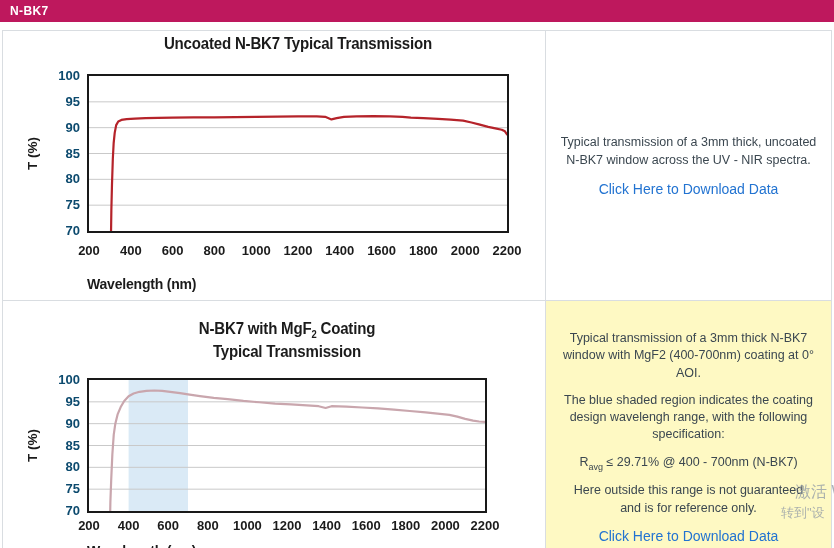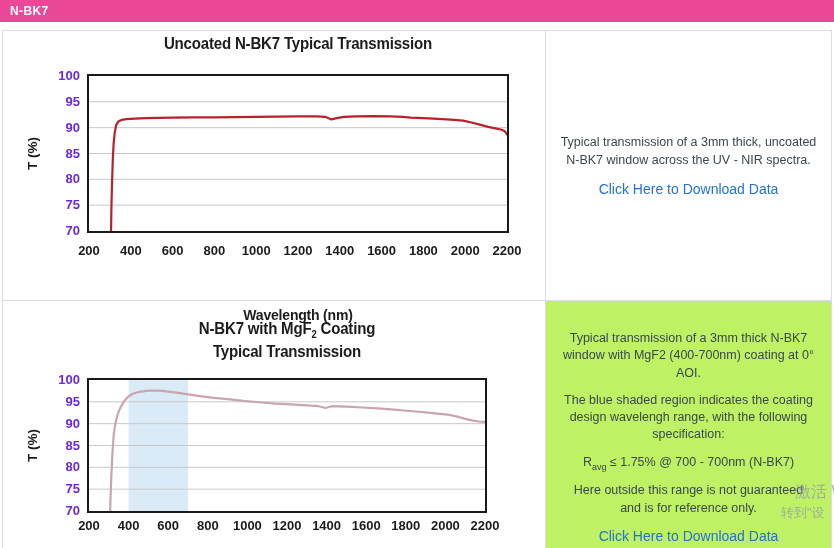--- a/index.html
+++ b/index.html
@@ -1,19 +1,19 @@
 <!DOCTYPE html>
 <html><head>
 <meta charset="utf-8">
 <style>
   html,body{margin:0;padding:0;background:#fff;}
   .page{position:relative;width:834px;height:548px;overflow:hidden;background:#fff;
         font-family:"Liberation Sans",sans-serif;}
   
-  .header-bar{position:absolute;left:0;top:0;width:834px;height:22px;background:#ec4899;}
+  .header-bar{position:absolute;left:0;top:0;width:834px;height:22px;background:#be185d;}
   .header-title{position:absolute;left:10px;top:0;line-height:22px;color:#ffffff;
         font-weight:bold;font-size:12px;letter-spacing:.4px;}
   
   .content-border{position:absolute;left:2px;top:30px;width:828px;height:517px;
         border:1px solid #d9dde1;border-bottom:none;pointer-events:none;}
   .v-divider{position:absolute;left:545px;top:31px;width:1px;height:517px;background:#d9dde1;}
   .h-divider{position:absolute;left:3px;top:300px;width:828px;height:1px;background:#d9dde1;}
   
   .chart-title{position:absolute;text-align:center;font-weight:bold;color:#1b1b1b;
         font-size:16px;letter-spacing:-.2px;transform:scaleX(.94);}
@@ -21,39 +21,39 @@
   .t2{left:77px;top:320px;width:420px;line-height:17px;}
   .tsub{font-size:10px;vertical-align:-4px;font-weight:bold;}
   
   .plot{position:absolute;border:2px solid #191919;background:#fff;}
   #plot1{left:87px;top:74px;width:418px;height:155px;}
   #plot2{left:87px;top:378px;width:396px;height:131px;}
   .yticks{position:absolute;width:36px;}
   #yticks1{left:44px;top:76px;height:155px;}
   #yticks2{left:44px;top:380px;height:131px;}
   .yticks span{position:absolute;right:0;width:36px;text-align:right;font-size:13px;
-        font-weight:bold;color:#6d28d9;line-height:16px;}
+        font-weight:bold;color:#0c4a6e;line-height:16px;}
   .xticks{position:absolute;height:16px;padding-left:8px;}
   #xticks1{left:89px;top:243px;width:418px;}
   #xticks2{left:89px;top:518px;width:396px;}
   .xticks span{position:absolute;width:40px;text-align:center;font-size:13px;
         font-weight:bold;color:#1b1b1b;}
   .ylab{position:absolute;width:20px;display:flex;align-items:center;justify-content:center;}
   .y1lab{left:22px;top:74px;height:159px;}
   .y2lab{left:22px;top:378px;height:135px;}
   .ylab-text{transform:rotate(-90deg);white-space:nowrap;font-weight:bold;font-size:13.5px;color:#1b1b1b;}
-  .xlab{position:absolute;text-align:center;font-weight:bold;font-size:14px;color:#1b1b1b;letter-spacing:-.2px;margin-top:31px;}
+  .xlab{position:absolute;font-weight:bold;font-size:14px;color:#1b1b1b;letter-spacing:-.2px;}
   .x1lab{left:87px;top:276px;width:422px;}
   .x2lab{left:87px;top:543px;width:400px;}
   
   .info-col{box-sizing:border-box;text-align:center;color:#3b4750;}
   .info-top{position:absolute;left:546px;top:31px;width:285px;height:269px;display:flex;
         flex-direction:column;align-items:center;justify-content:center;gap:12px;padding:0 14px;}
   .info-top p{margin:0;font-size:12.5px;line-height:1.38;}
-  .info-bottom{position:absolute;left:546px;top:301px;width:285px;height:247px;background:#bef264;
+  .info-bottom{position:absolute;left:546px;top:301px;width:285px;height:247px;background:#fef9c3;
         padding:29px 16px 0;}
   .info-bottom p{margin:0 0 10px;font-size:12.5px;line-height:1.38;}
   .spec{margin:2px 0 10px;}
   .spec sub{font-size:9px;text-align:right;}
   .dl-link{color:#2273d1;font-size:14px;text-decoration:none;display:inline-block;}
   
   .wm1{position:absolute;left:795px;top:482px;font-size:16px;color:rgba(150,159,168,.8);white-space:nowrap;}
   .wm2{position:absolute;left:781px;top:504px;font-size:13px;color:rgba(150,159,168,.8);white-space:nowrap;}
 </style>
 </head>
@@ -146,21 +146,21 @@
       <span style="left: 376px;">2200</span>
     </div>
   <div class="ylab y2lab">
     <span class="ylab-text">T (%)</span>
   </div>
   <div class="xlab x2lab">Wavelength (nm)</div>
 
   <aside class="info-col info-bottom">
     <p>Typical transmission of a 3mm thick N-BK7 window with MgF2 (400-700nm) coating at 0° AOI.</p>
     <p>The blue shaded region indicates the coating design wavelengh range, with the following specification:</p>
-    <p class="spec"><span>R</span><sub>avg</sub><span> ≤ 1.75% @ 700 - 700nm (N-BK7)</span></p>
+    <p class="spec"><span>R</span><sub>avg</sub><span> ≤ 29.71% @ 400 - 700nm (N-BK7)</span></p>
     <p>Here outside this range is not guaranteed and is for reference only.</p>
     <a class="dl-link" href="#">Click Here to Download Data</a>
   </aside>
 
   <div class="wm1">激活 W</div>
   <div class="wm2">转到"设</div>
 
 </div>
 
 </body></html>

